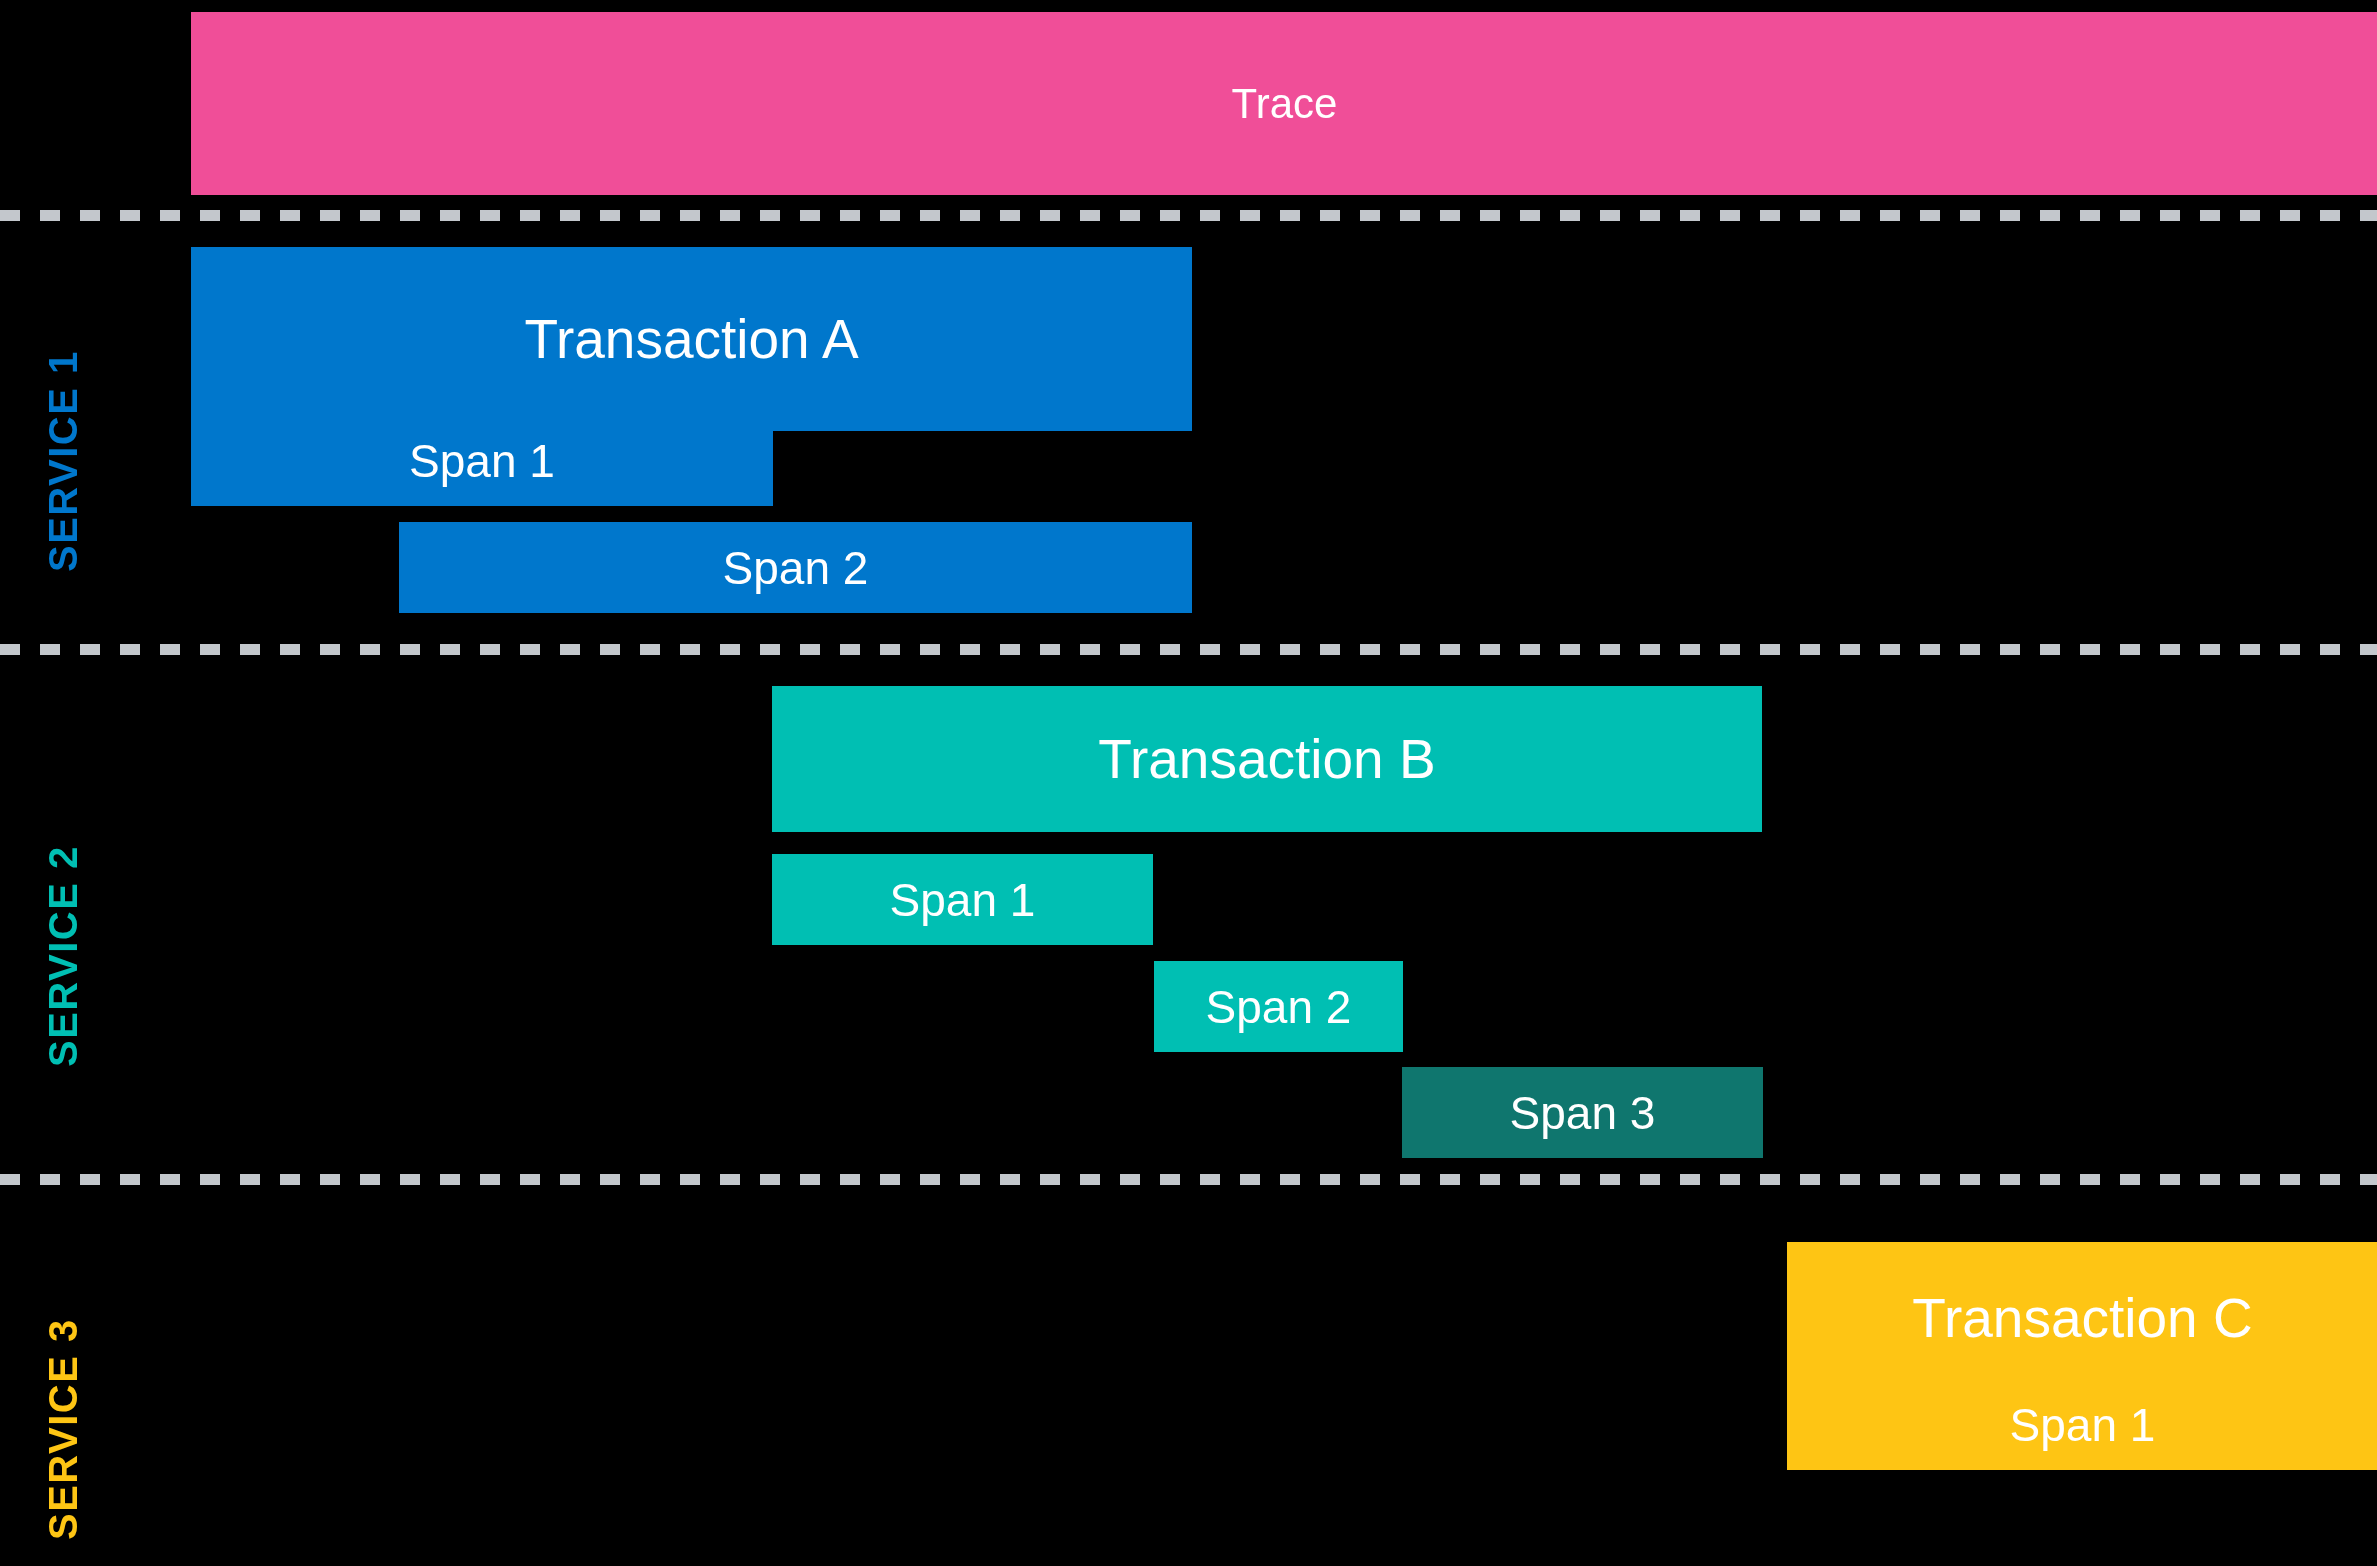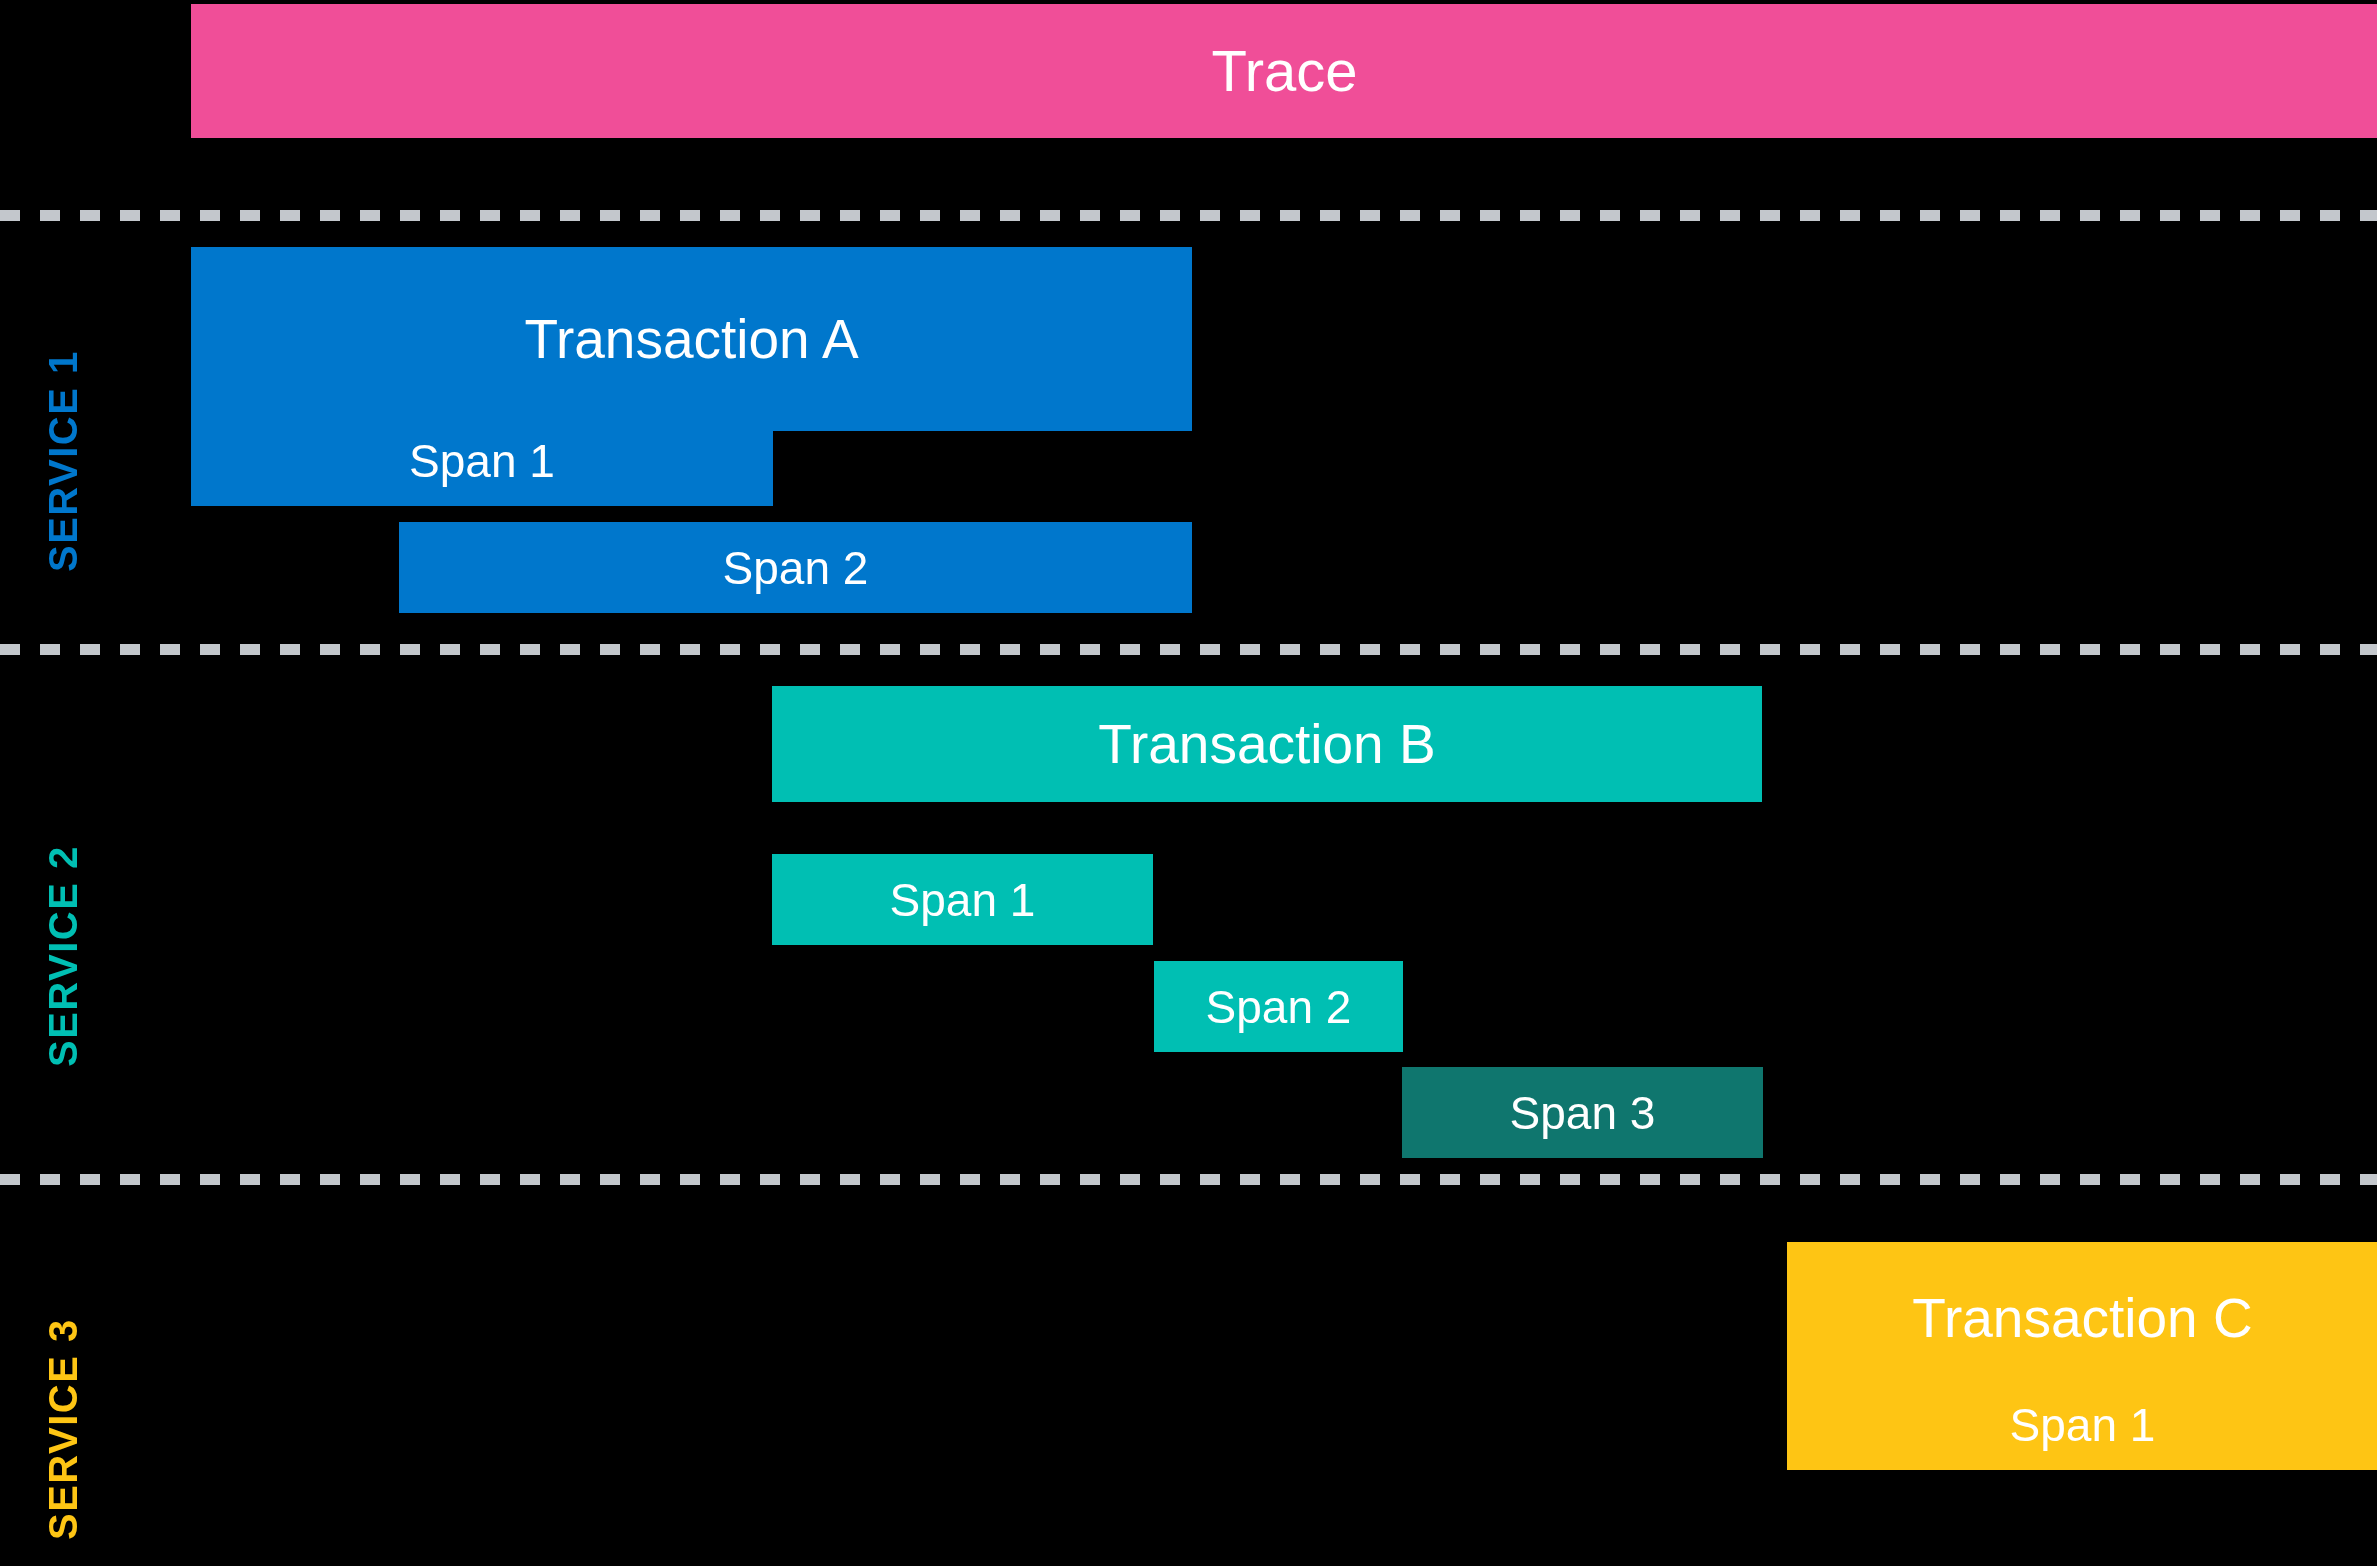--- a/index.html
+++ b/index.html
@@ -56,21 +56,21 @@
     letter-spacing: 1.5px;
     white-space: nowrap;
     line-height: 1;
   }
 </style>
 </head>
 <body>
 
 <div id="stage">
 
-  <div class="bar" style="left:191px; top:4px; width:2187px; height:134px; background:#F04E98; font-size:58px;">
+  <div class="bar" style="left:191px; top:12px; width:2187px; height:183px; background:#F04E98; font-size:42px;">
     <span class="bar-label">Trace</span>
   </div>
 
   <div class="divider" style="top:210px;"></div>
 
   <div class="service-label" style="left:43px; top:572px; font-size:40px; color:#0077CC;">SERVICE 1</div>
 
   <div class="bar" style="left:191px; top:247px; width:1001px; height:184px; background:#0077CC; font-size:55px;">
     <span class="bar-label">Transaction A</span>
   </div>
@@ -80,21 +80,21 @@
   </div>
 
   <div class="bar" style="left:399px; top:522px; width:793px; height:91px; background:#0077CC; font-size:46px;">
     <span class="bar-label">Span 2</span>
   </div>
 
   <div class="divider" style="top:644px;"></div>
 
   <div class="service-label" style="left:43px; top:1067px; font-size:40px; color:#00BFB3;">SERVICE 2</div>
 
-  <div class="bar" style="left:772px; top:686px; width:990px; height:116px; background:#00BFB3; font-size:55px;">
+  <div class="bar" style="left:772px; top:686px; width:990px; height:146px; background:#00BFB3; font-size:55px;">
     <span class="bar-label">Transaction B</span>
   </div>
 
   <div class="bar" style="left:772px; top:854px; width:381px; height:91px; background:#00BFB3; font-size:46px;">
     <span class="bar-label">Span 1</span>
   </div>
 
   <div class="bar" style="left:1154px; top:961px; width:249px; height:91px; background:#00BFB3; font-size:46px;">
     <span class="bar-label">Span 2</span>
   </div>

